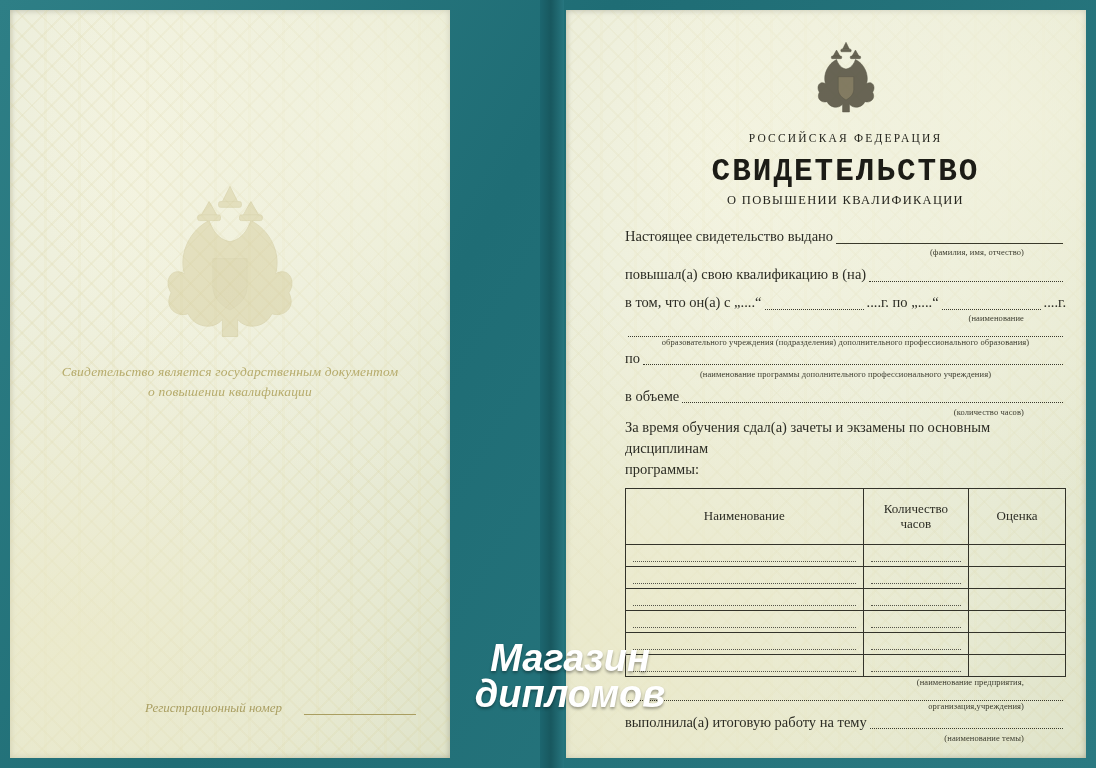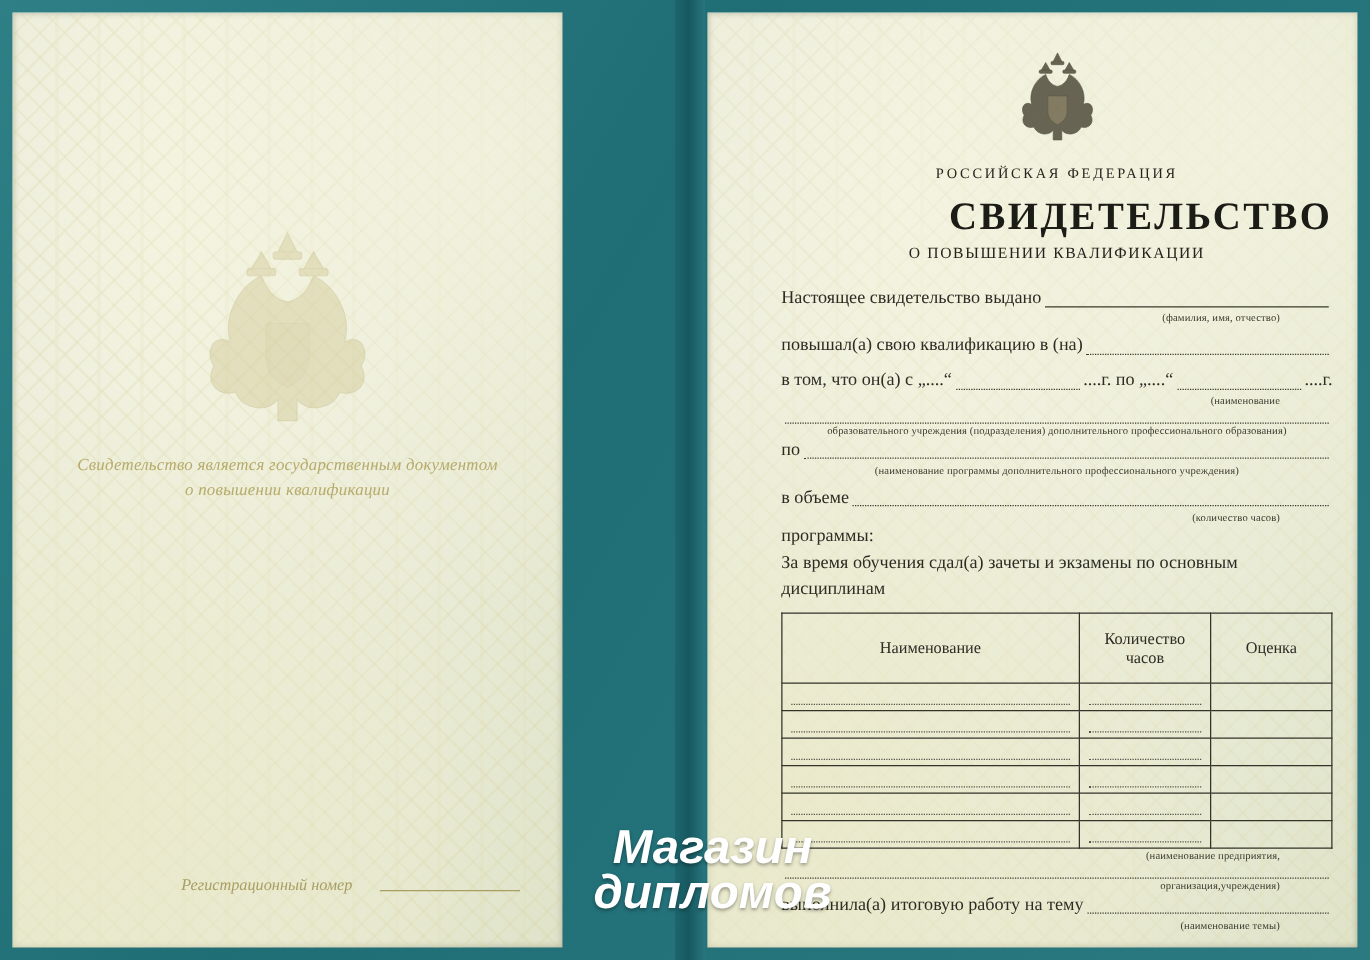--- a/index.html
+++ b/index.html
@@ -91,21 +91,21 @@
   }
   .reg-number {
     position: absolute;
     left: 135px;
     bottom: 42px;
     font-family: "Liberation Serif", serif;
     font-style: italic;
     font-size: 13px;
     color: #a99e61;
     display: flex;
-    align-items: flex-start;
+    align-items: center;
     gap: 22px;
   }
   .reg-number .rule {
     display: inline-block;
     width: 112px;
     border-bottom: 1px solid #a99e61;
     height: 12px;
   }
   
   .doc {
@@ -127,27 +127,27 @@
   }
   .country {
     text-align: center;
     font-size: 11.5px;
     letter-spacing: 2.2px;
     color: #25251e;
     margin-top: 4px;
     font-family: "Liberation Serif", serif;
   }
   .title {
-    text-align: right;
+    text-align: center;
     font-size: 31px;
     font-weight: bold;
     letter-spacing: 2px;
     margin-top: 10px;
     color: #1c1c16;
-    font-family: Liberation Serif, serif;
+    font-family: Liberation Mono, monospace;
   }
   .subtitle {
     text-align: center;
     font-size: 12.5px;
     letter-spacing: 1.3px;
     margin-top: 4px;
     color: #25251e;
   }
   .body {
     margin-top: 18px;
@@ -225,21 +225,21 @@
   }
   .sign-label {
     font-style: italic;
     font-size: 18px;
     width: 128px;
   }
   
   .watermark {
     position: absolute;
     left: 430px;
-    top: 660px;
+    top: 640px;
     width: 280px;
     text-align: center;
     font-family: "Liberation Sans", sans-serif;
     font-style: italic;
     font-weight: bold;
     font-size: 38px;
     line-height: 0.96;
     color: #ffffff;
     text-shadow: 0 2px 3px rgba(0,0,0,0.35);
     pointer-events: none;
@@ -341,22 +341,22 @@
           <span class="dots"></span>
         </div>
         <div class="caption">(наименование программы дополнительного профессионального учреждения)</div>
 
         <div class="row line-block">
           <span>в объеме</span>
           <span class="dots"></span>
         </div>
         <div class="caption cap-right">(количество часов)</div>
 
+        <div>За время обучения сдал(а) зачеты и экзамены по основным дисциплинам</div>
         <div>программы:</div>
-        <div>За время обучения сдал(а) зачеты и экзамены по основным дисциплинам</div>
 
         <table class="subjects">
           <thead>
             <tr>
               <th class="col-name">Наименование</th>
               <th class="col-hours">
                 <div>Количество</div>
                 <div>часов</div>
               </th>
               <th class="col-mark">Оценка</th>

